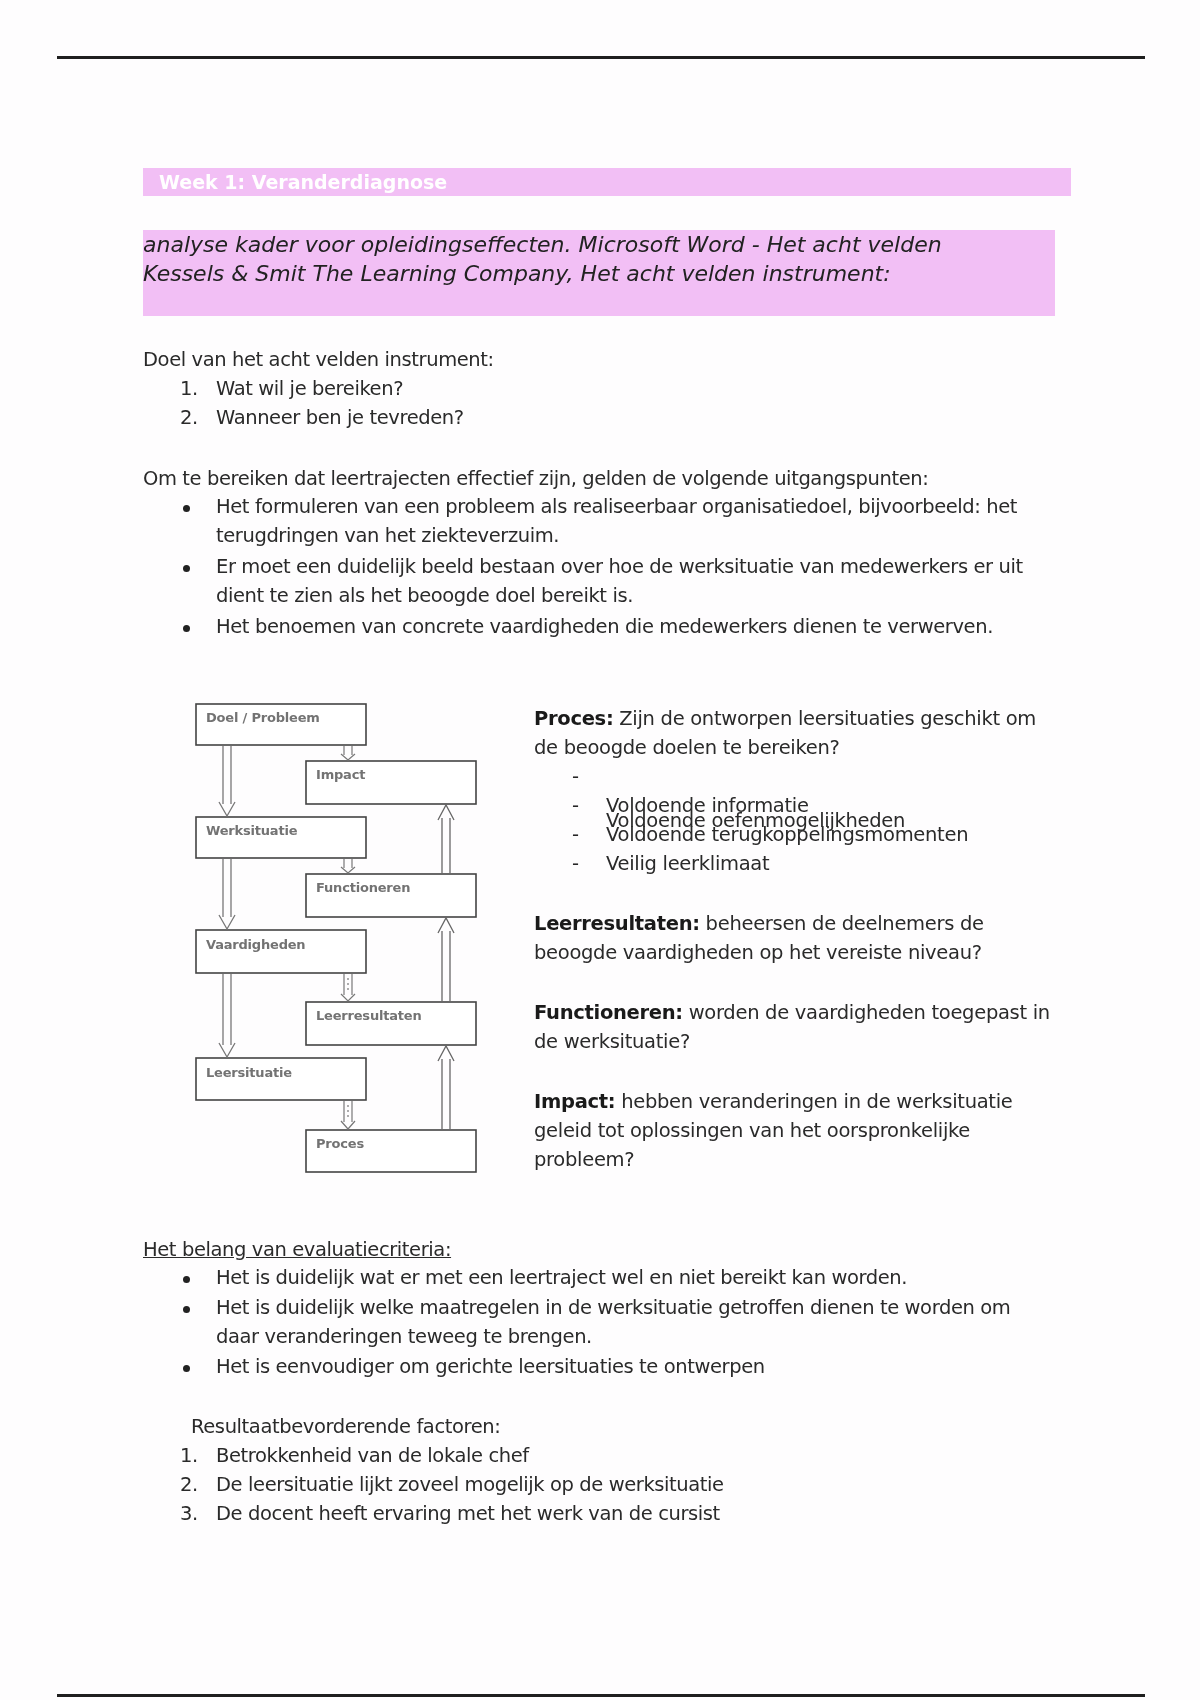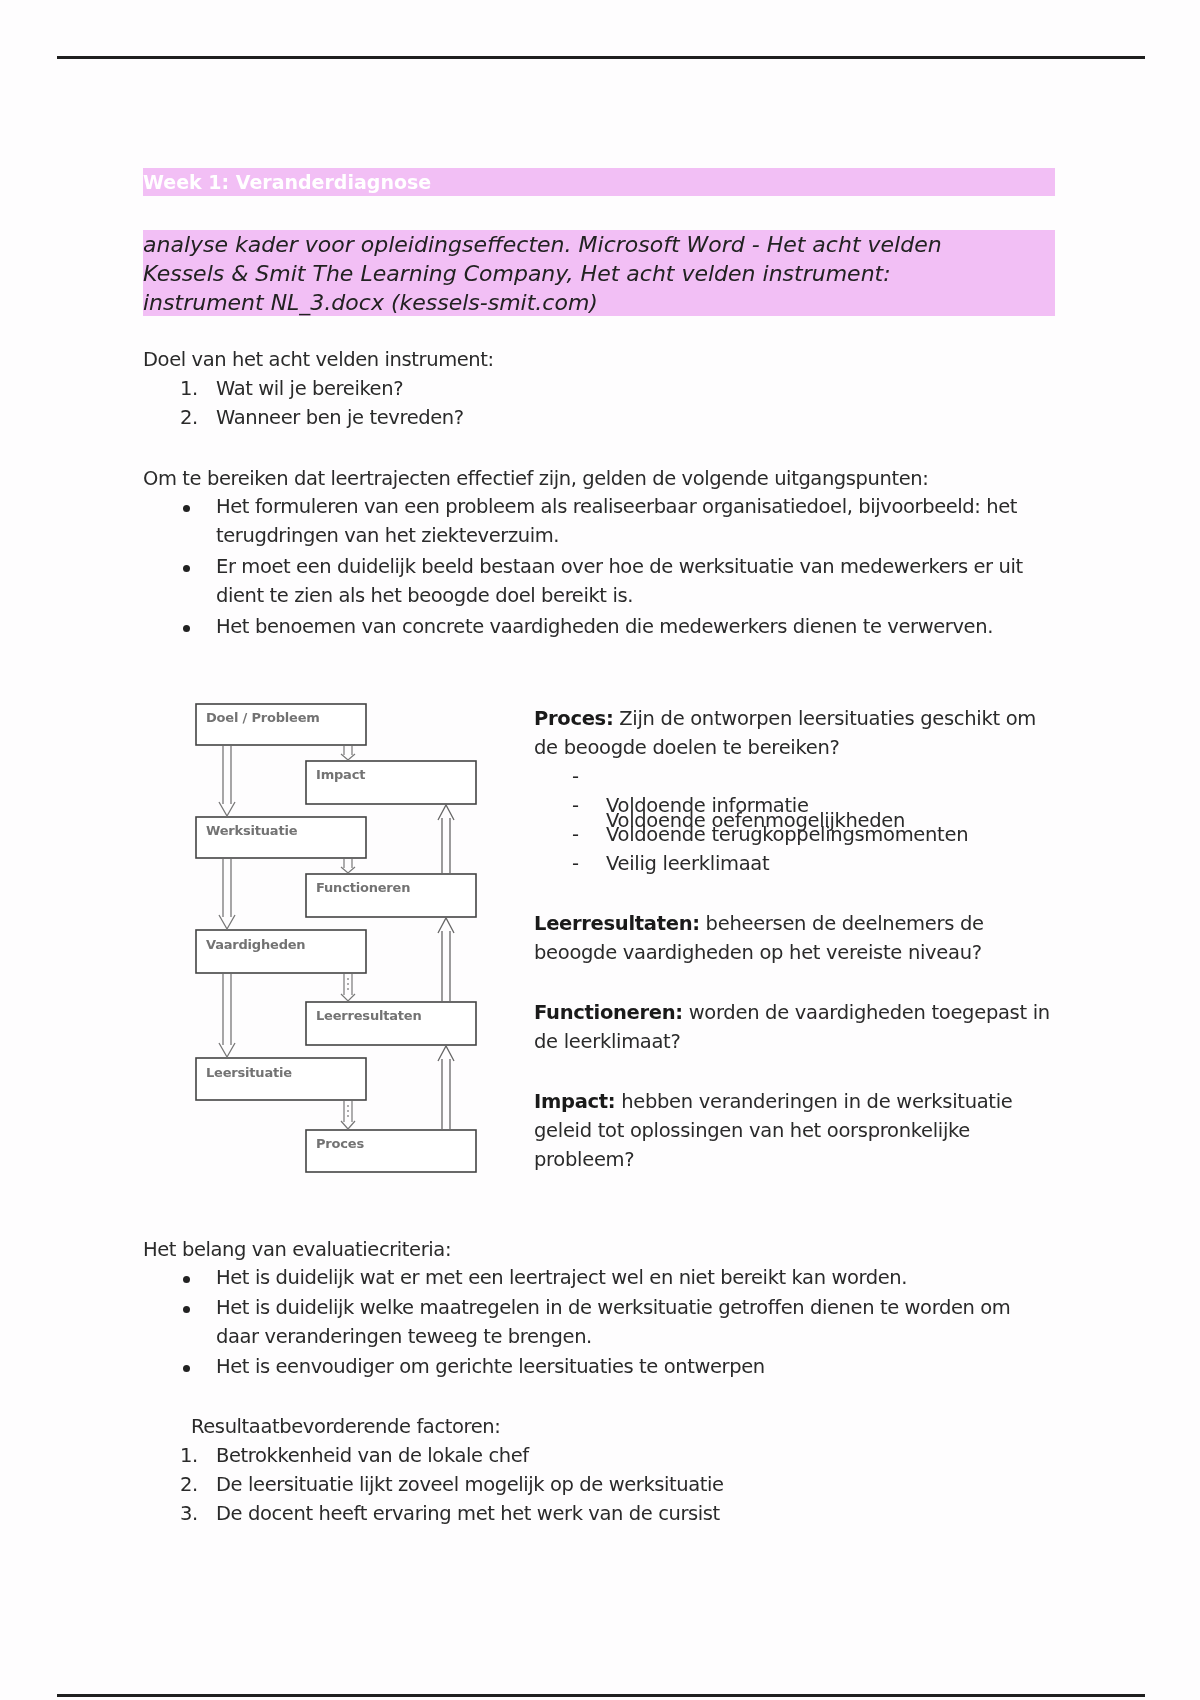--- a/index.html
+++ b/index.html
@@ -10,21 +10,21 @@
     color:#262626;
   }
   .rule { position:absolute; left:57px; width:1088px; height:3px; background:#1f1f1f; }
   .rule.top { top:56px; }
   .rule.bottom { top:1694px; }
 
   .week-heading {
     position:absolute; left:143px; top:168px; width:912px; height:28px;
     background:#f2bff5; color:#ffffff;
     font-family:"DejaVu Sans", sans-serif; font-weight:bold; font-size:19px;
-    line-height:28px; padding-left:0; white-space:nowrap;
+    line-height:28px; padding-left:16px; white-space:nowrap;
   }
   .source-block {
     position:absolute; left:143px; top:230px; width:912px; height:86px;
     background:#f2bff5; color:#222;
     font-family:"DejaVu Sans", sans-serif; font-style:italic; font-size:22px;
     line-height:29px; padding-top:0;
   }
   .source-block div { white-space:nowrap; }
 
   .body-text { font-family:"DejaVu Sans", sans-serif; font-size:19.5px; color:#2a2a2a; letter-spacing:-0.4px; }
@@ -48,21 +48,20 @@
 </head>
 <body>
 
 <div class="rule top"></div>
 
 <div class="week-heading">Week 1: Veranderdiagnose</div>
 
 <div class="source-block">
   <div>analyse kader voor opleidingseffecten. Microsoft Word - Het acht velden</div>
   <div>Kessels &amp; Smit The Learning Company, Het acht velden instrument:</div>
-  <div>instrument NL_3.docx (kessels-smit.com)</div>
 </div>
 
 <div class="body-text">
   <div class="para" style="top:348px;">Doel van het acht velden instrument:</div>
   <div class="marker" style="top:377px;">1.</div>
   <div class="item" style="top:377px;">Wat wil je bereiken?</div>
   <div class="marker" style="top:406px;">2.</div>
   <div class="item" style="top:406px;">Wanneer ben je tevreden?</div>
 </div>
 
@@ -178,29 +177,29 @@
   <div class="side-item" style="top:794px;">Voldoende informatie</div>
   <div class="dash" style="top:823px; font-family:'DejaVu Sans',sans-serif; font-size:19.5px;">-</div>
   <div class="side-item" style="top:823px;">Voldoende terugkoppelingsmomenten</div>
   <div class="dash" style="top:852px; font-family:'DejaVu Sans',sans-serif; font-size:19.5px;">-</div>
   <div class="side-item" style="top:852px;">Veilig leerklimaat</div>
 
   <div class="side-text" style="top:912px;"><b class="lbl">Leerresultaten:</b><span> beheersen de deelnemers de</span></div>
   <div class="side-text" style="top:941px;">beoogde vaardigheden op het vereiste niveau?</div>
 
   <div class="side-text" style="top:1001px;"><b class="lbl">Functioneren:</b><span> worden de vaardigheden toegepast in</span></div>
-  <div class="side-text" style="top:1030px;">de leerklimaat?</div>
+  <div class="side-text" style="top:1030px;">de werksituatie?</div>
 
   <div class="side-text" style="top:1090px;"><b class="lbl">Impact:</b><span> hebben veranderingen in de werksituatie</span></div>
   <div class="side-text" style="top:1119px;">geleid tot oplossingen van het oorspronkelijke</div>
   <div class="side-text" style="top:1148px;">probleem?</div>
 </div>
 
 <div class="body-text">
-  <div class="para" style="top:1238px;">Het belang van evaluatiecriteria:</div>
+  <div class="para" style="top:1238px;text-decoration:underline;">Het belang van evaluatiecriteria:</div>
 
   <div class="bullet-dot" style="top:1276px;"></div>
   <div class="item" style="top:1266px;">Het is duidelijk wat er met een leertraject wel en niet bereikt kan worden.</div>
 
   <div class="bullet-dot" style="top:1306px;"></div>
   <div class="item" style="top:1296px;">Het is duidelijk welke maatregelen in de werksituatie getroffen dienen te worden om</div>
   <div class="item" style="top:1325px;">daar veranderingen teweeg te brengen.</div>
 
   <div class="bullet-dot" style="top:1365px;"></div>
   <div class="item" style="top:1355px;">Het is eenvoudiger om gerichte leersituaties te ontwerpen</div>

